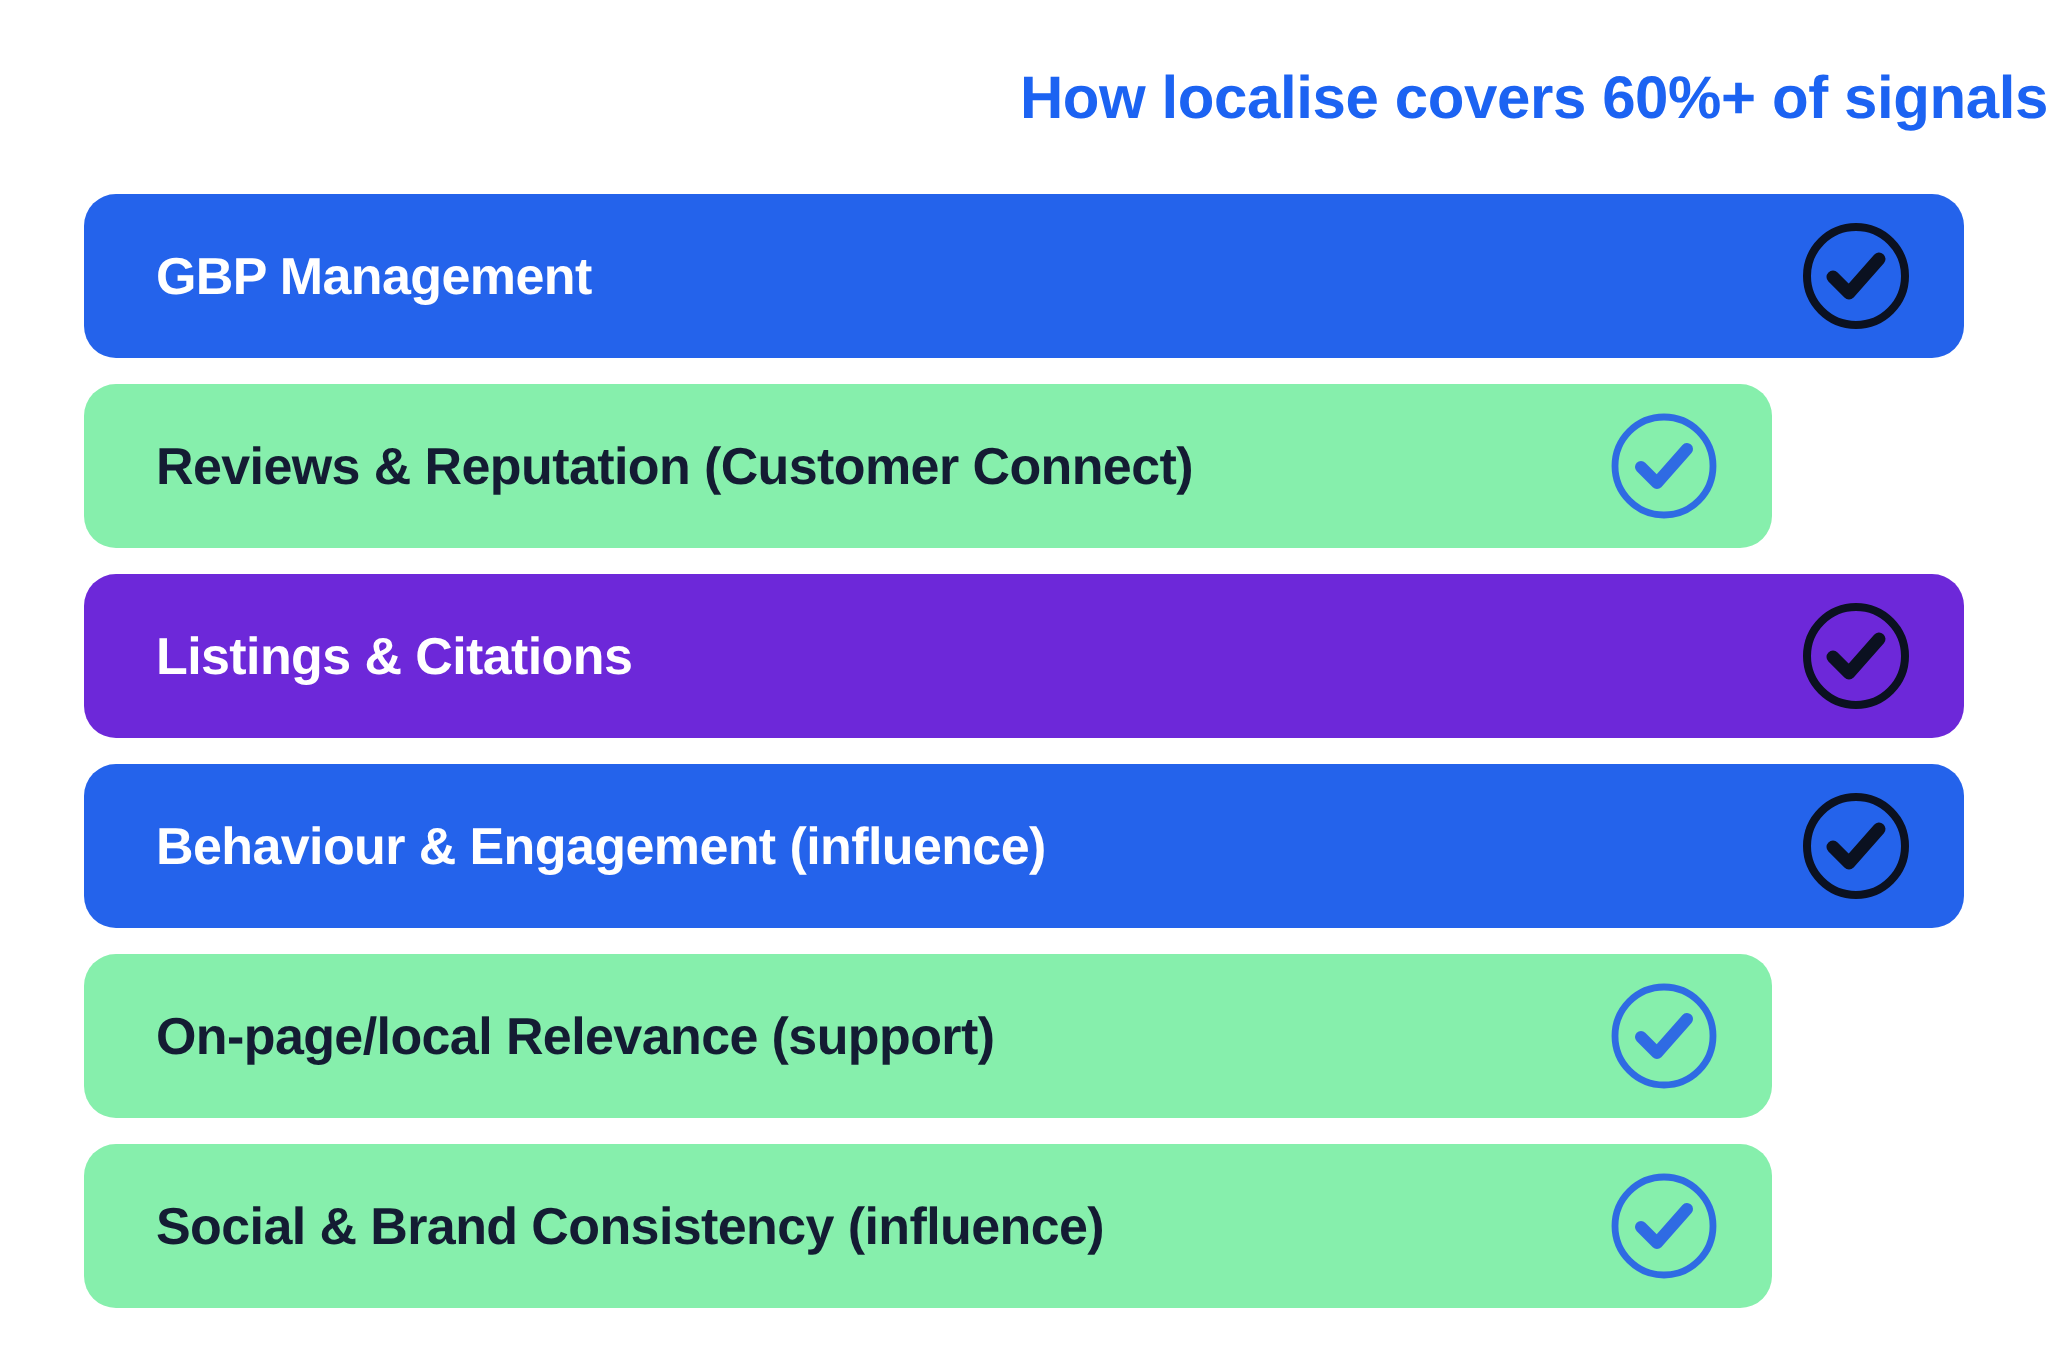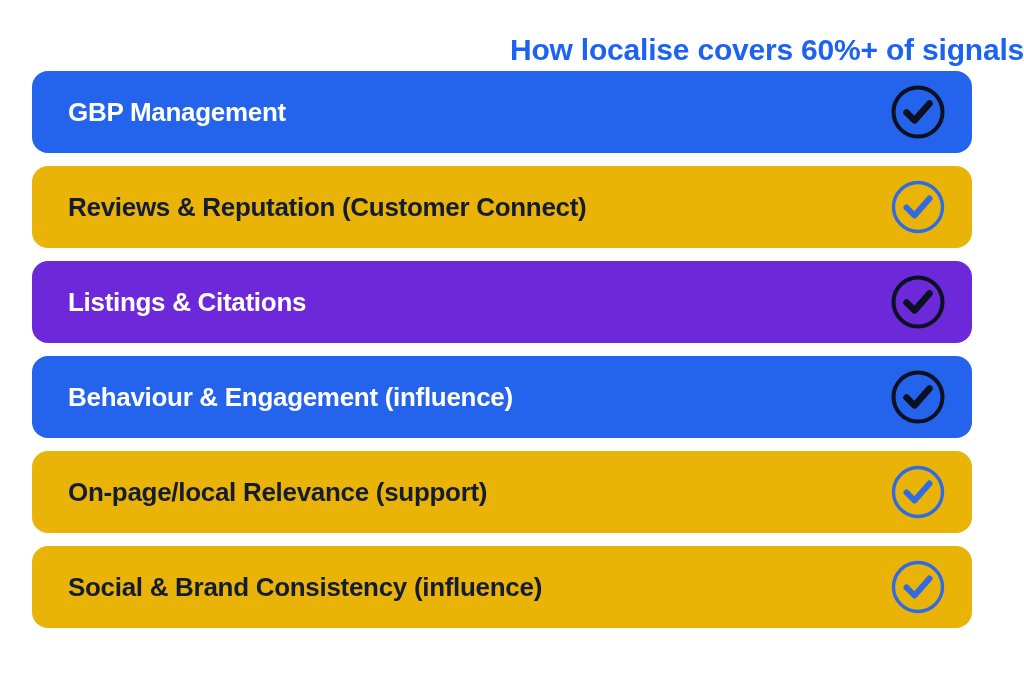--- a/index.html
+++ b/index.html
@@ -24,22 +24,22 @@
     margin: 0;
     padding-top: 33px;
     text-align: right;
     font-size: 30px;
     font-weight: bold;
     letter-spacing: -0.2px;
     color: #1C63F2;
     font-family: "Liberation Sans", sans-serif;
   }
   .rows {
-    margin-top: 4px;
-    padding: 0 42px 0 32px;
+    margin-top: 30px;
+    padding: 0 42px 0 42px;
     display: flex;
     flex-direction: column;
     gap: 13px;
   }
   .row {
     position: relative;
     height: 82px;
     border-radius: 16px;
     display: flex;
     align-items: center;
@@ -49,22 +49,22 @@
   }
   .row.blue-a {
     background: #2463EB;
     width: 940px;
   }
   .row.blue-b {
     background: #6d28d9;
     width: 940px;
   }
   .row.gray {
-    background: #eab308;
-    width: 940px;
+    background: #86efac;
+    width: 844px;
   }
   .row-label {
     font-size: 26px;
     font-weight: bold;
     letter-spacing: -0.3px;
     line-height: 1;
     white-space: nowrap;
   }
   .row.blue-a .row-label,
   .row.blue-b .row-label {

